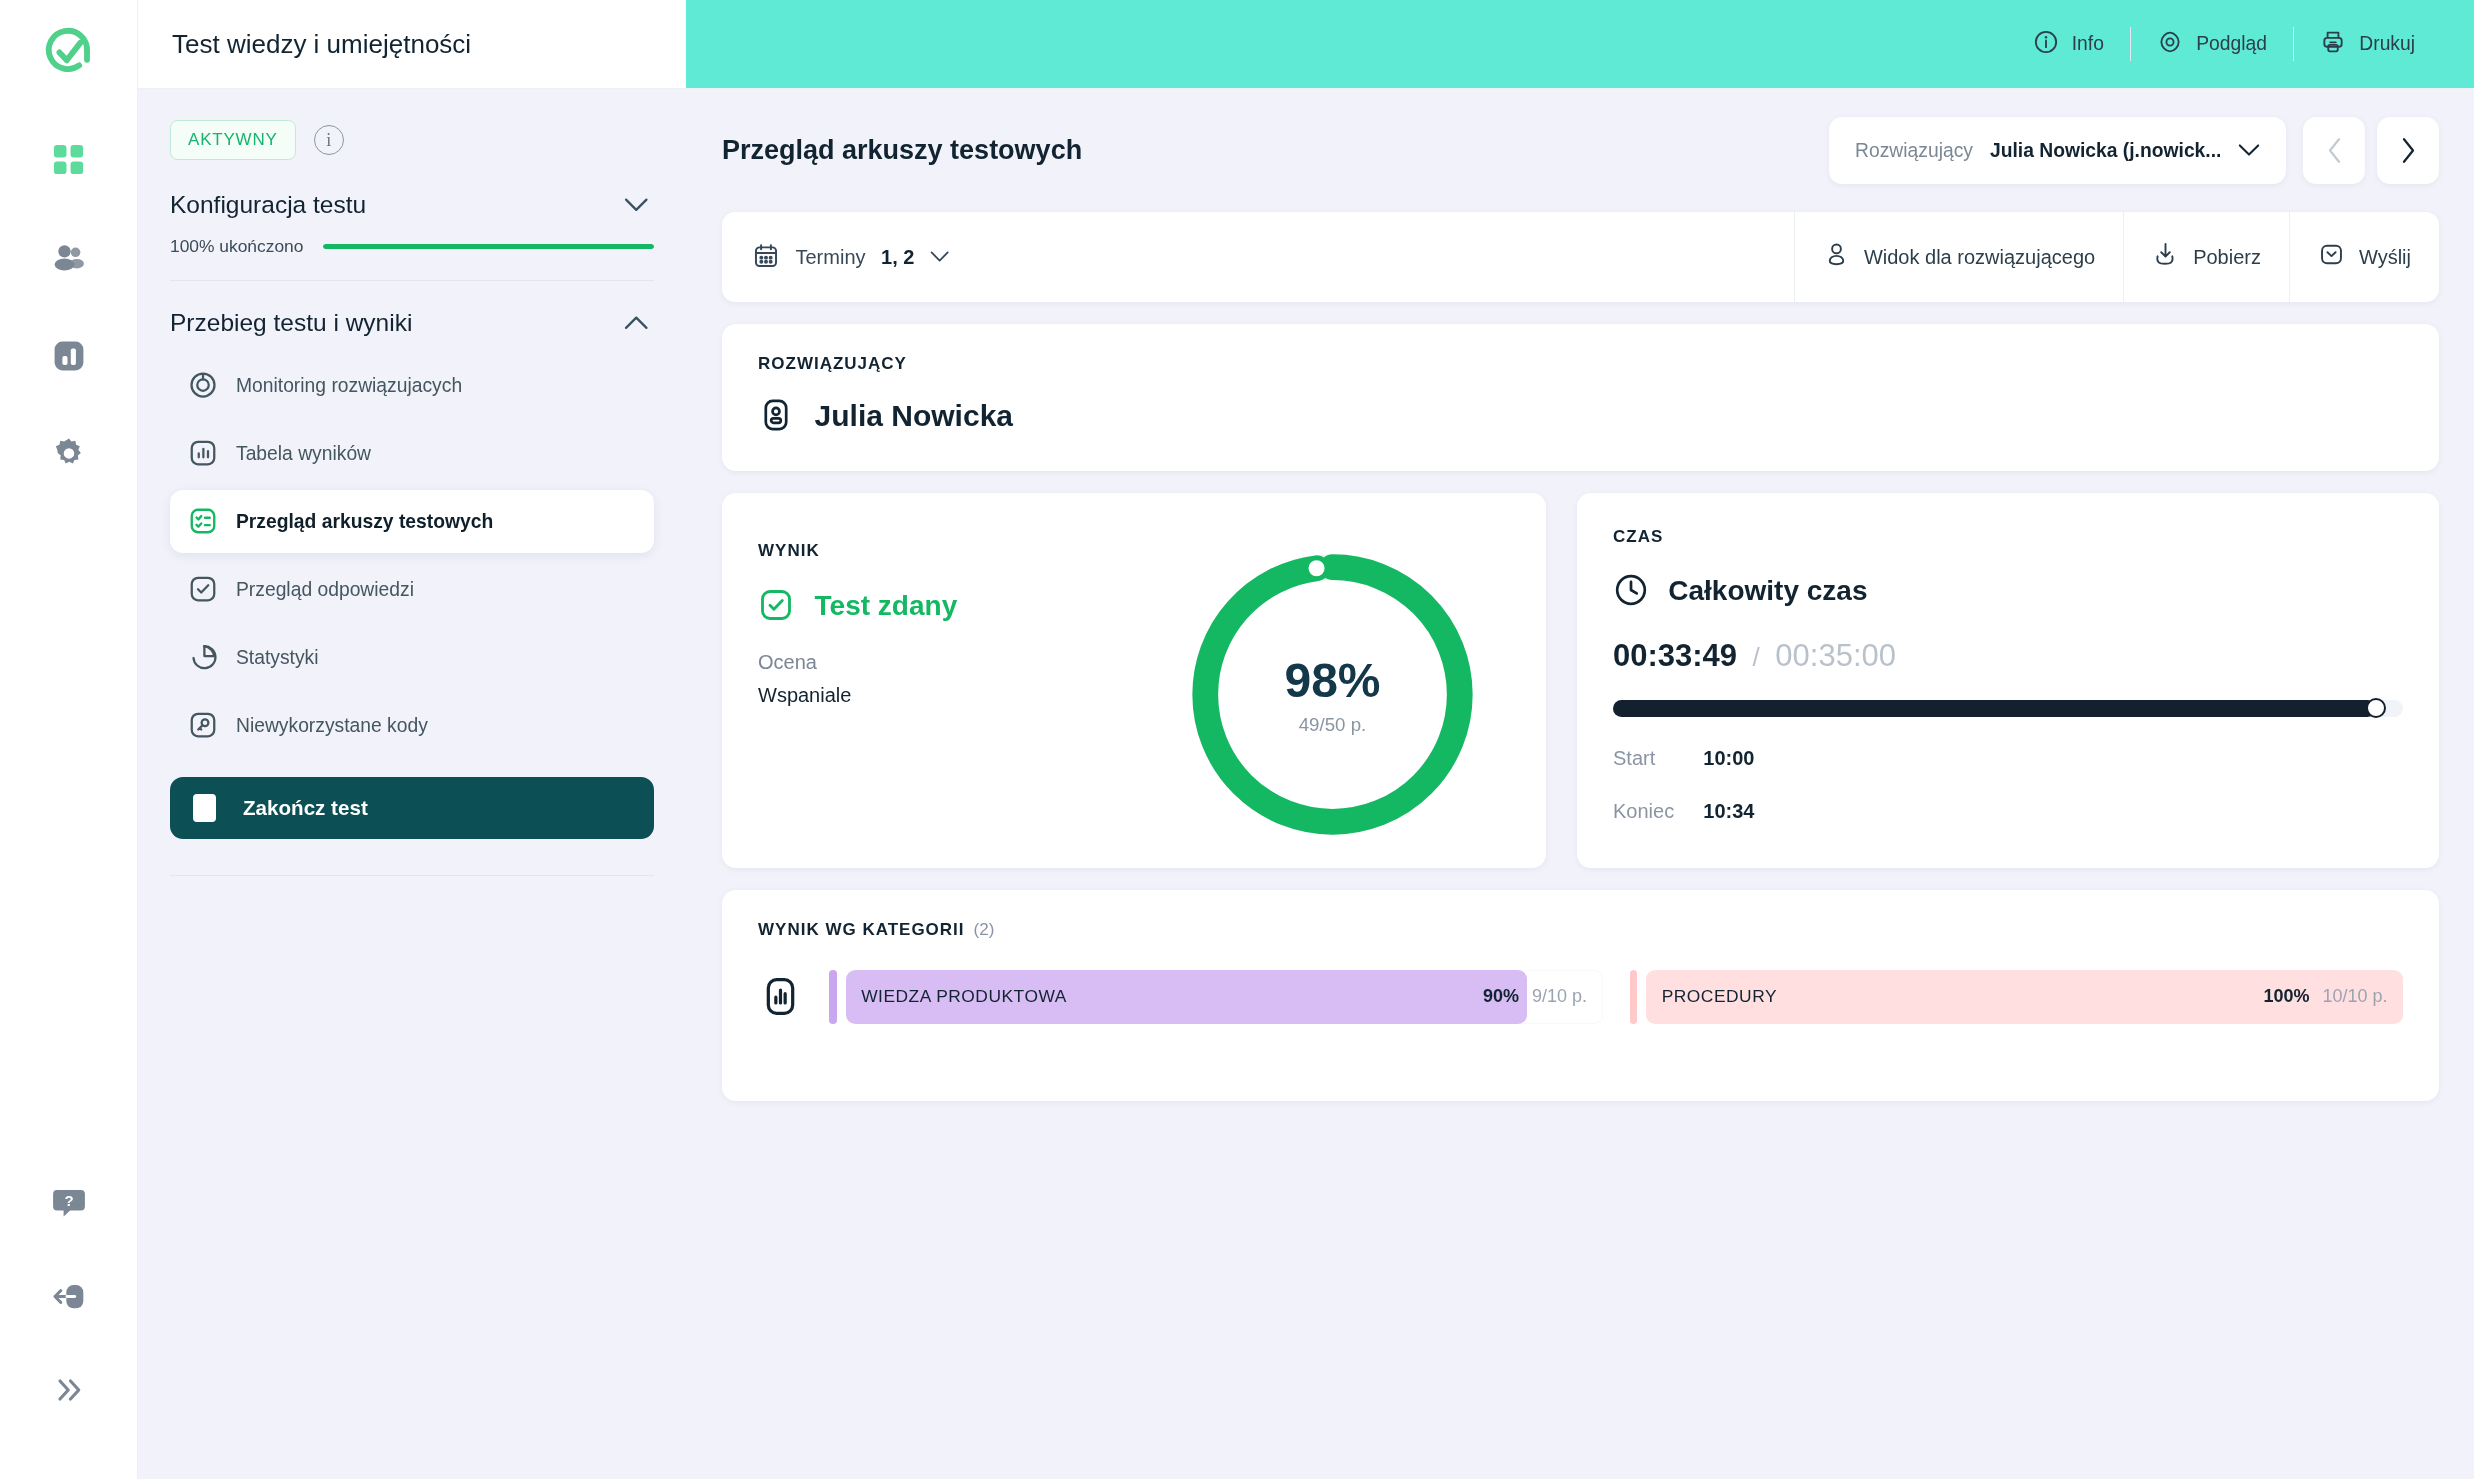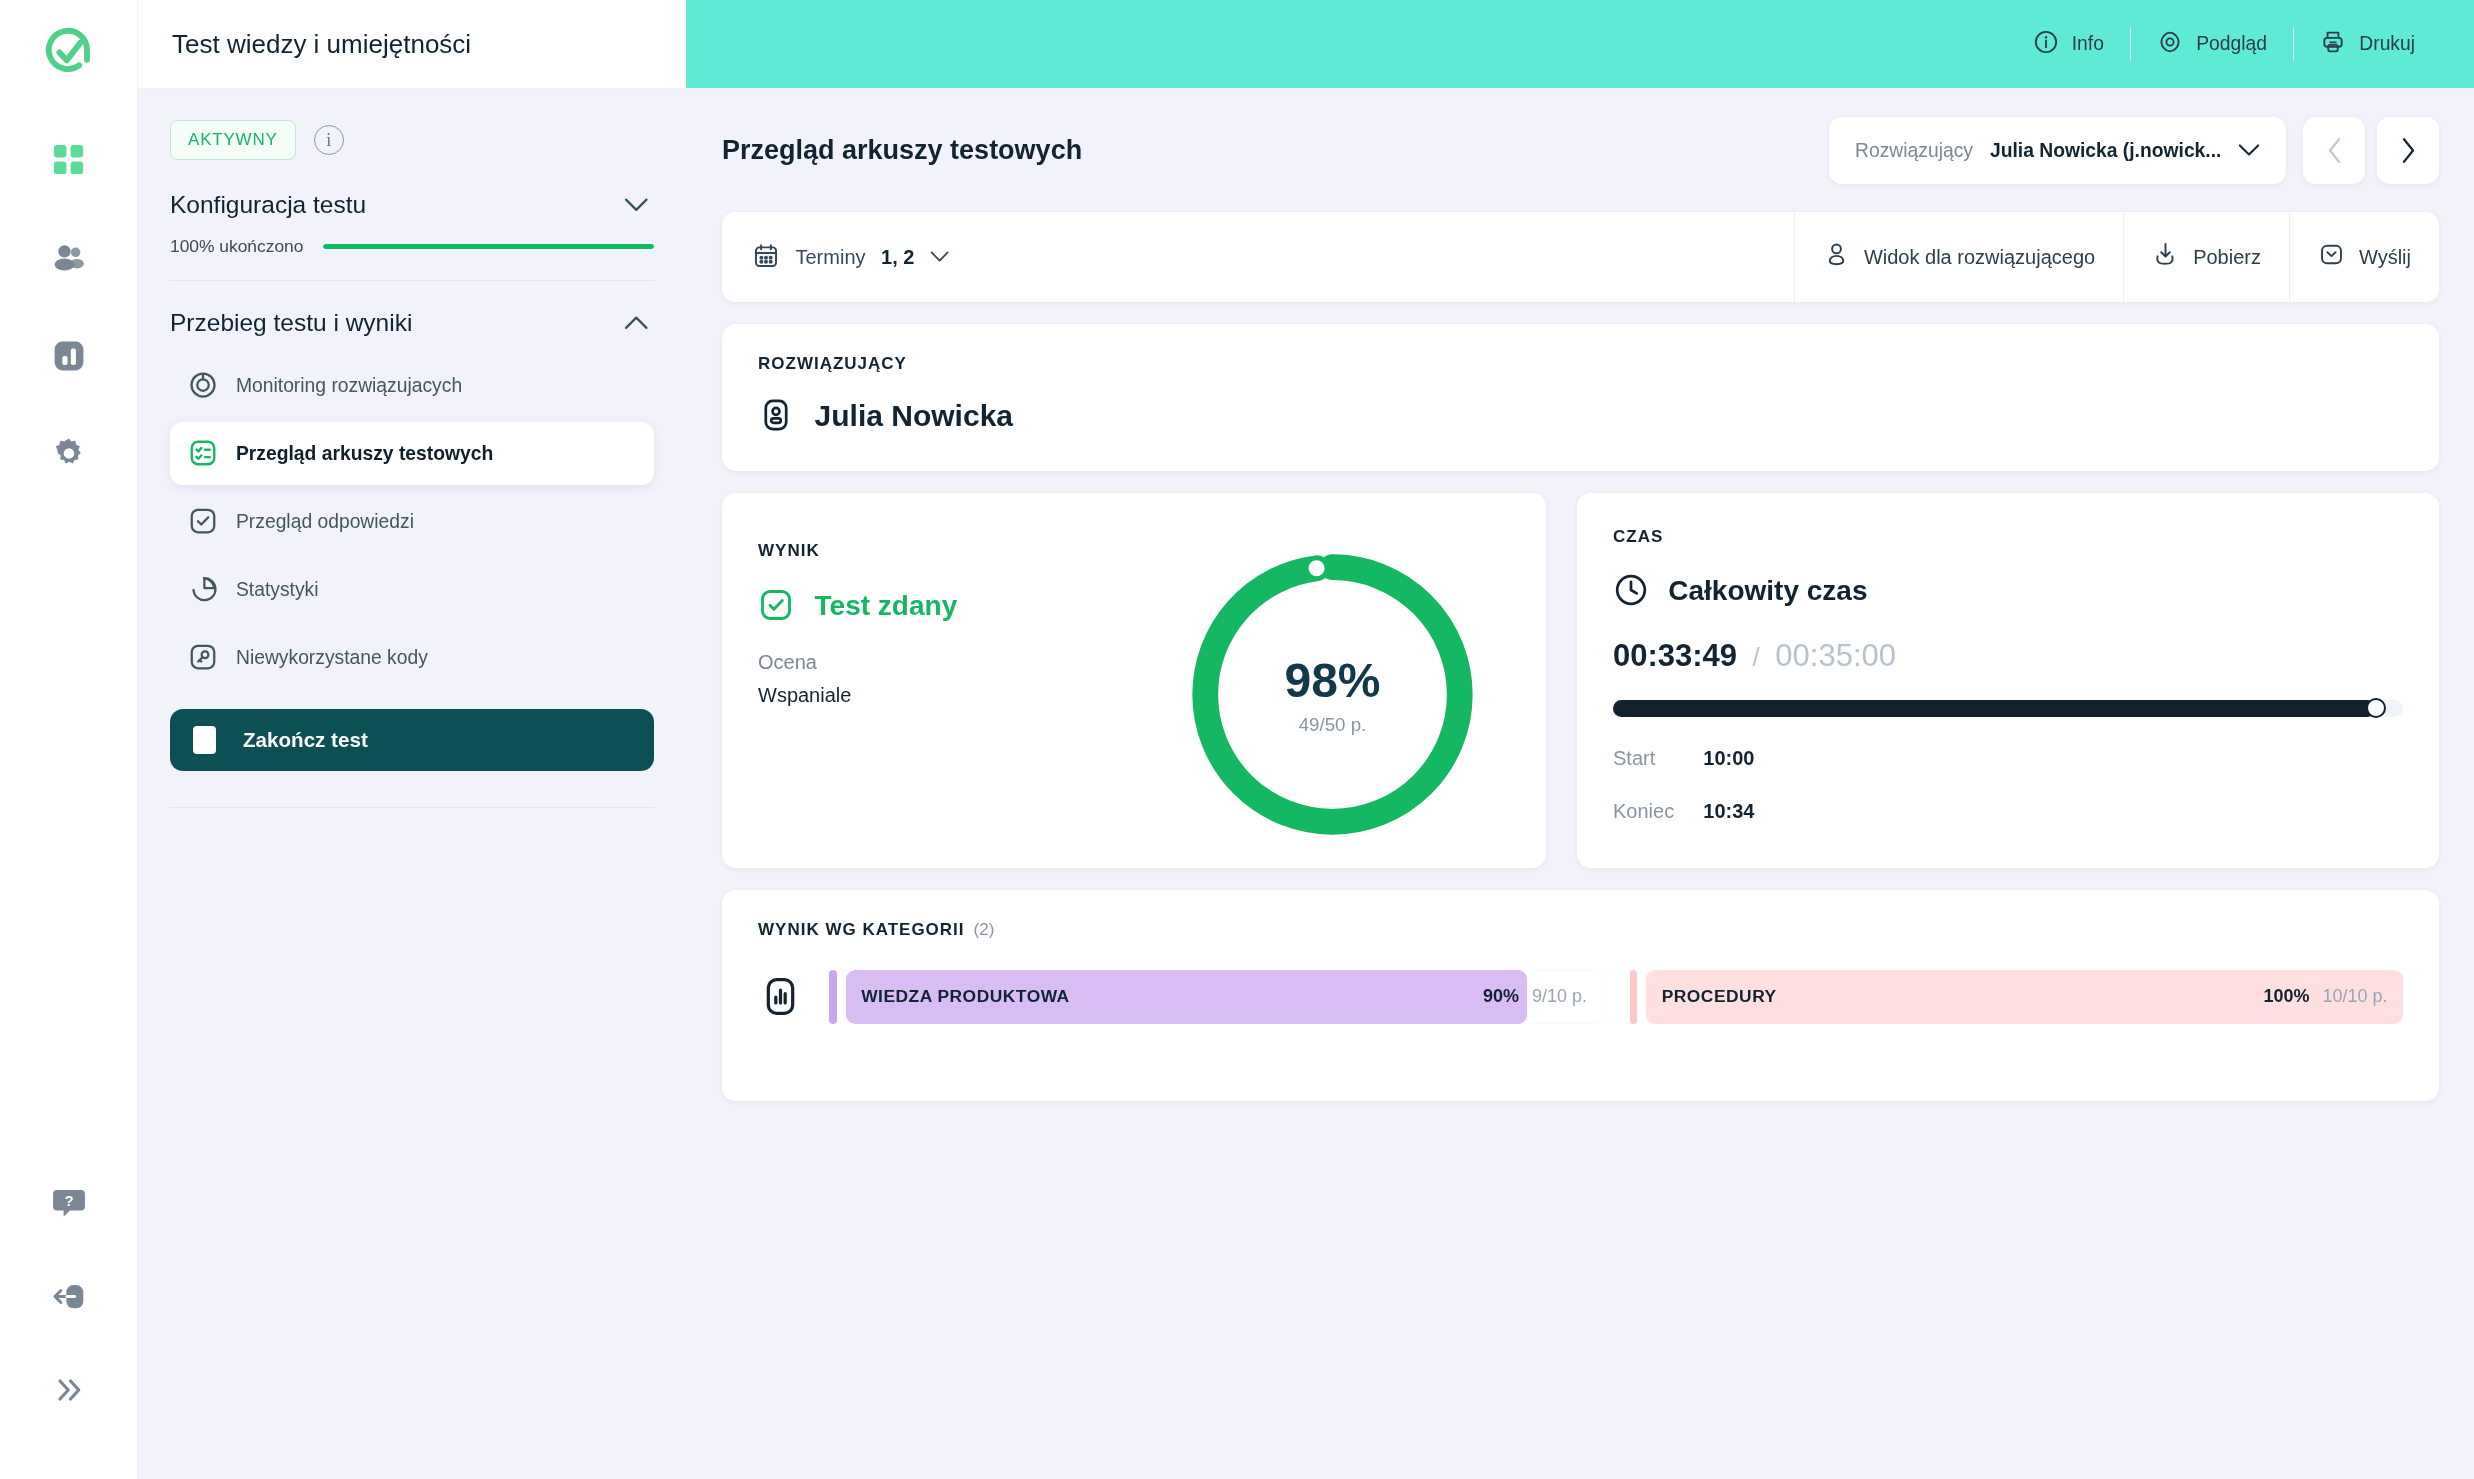--- a/index.html
+++ b/index.html
@@ -170,21 +170,21 @@
   .cat-row { display:flex; align-items:center; gap:26px; margin-top: 30px; }
   .cat-icon-box { width:45px;height:45px; display:flex;align-items:center;justify-content:center; }
   .cat-bars { flex:1; display:flex; gap: 27px; }
   .catbar { flex:1; display:flex; align-items:stretch; }
   .catbar .accent { width: 7.7px; border-radius:5.2px; margin-right: 9px; }
   .catbar .shell { flex:1; background:#fff; border-radius:9px; position:relative;
     height: 54px; box-shadow: inset 0 0 0 0.6px #f2f3f7; overflow:hidden; }
   .catbar .fill { position:absolute; left:0; top:0; bottom:0; border-radius:9px; }
   .catbar .rowtext { position:absolute; inset:0; display:flex; align-items:center;
     padding: 0 15.5px; }
-  .catname { font-size:17.4px; font-weight:700; color:#122431; letter-spacing:0.5px; }
+  .catname { font-size:17.4px; font-weight:400; color:#122431; letter-spacing:0.5px; }
   .catsp { flex:1; }
   .catpct { font-size:18px; font-weight:700; color:#122431; margin-right: 13px; }
   .catpts { font-size:18px; color:#9aa4b1; }
 </style>
 </head>
 <body>
 
 <div class="app">
 
   <div class="rail">
@@ -295,20 +295,29 @@
             <span>
               <svg width="30" height="30" viewBox="0 0 24 24" fill="none" stroke="#44565f" stroke-width="1.8" stroke-linecap="round">
                 <circle cx="12" cy="12" r="9.2"></circle>
                   <circle cx="12" cy="12" r="4.6"></circle>
                   <path d="M12 3.2v4.3"></path>
               </svg>
             </span>
             <span class="nlabel">Monitoring rozwiązujacych</span>
           </div>
 
+          <div class="navitem">
+            <span>
+              <svg width="30" height="30" viewBox="0 0 24 24" fill="none" stroke="#44565f" stroke-width="1.8" stroke-linecap="round" stroke-linejoin="round">
+                <rect x="3" y="3" width="18" height="18" rx="5"></rect>
+                  <path d="M8.6 15.4v-3.1M12.3 15.4V8.6M16 15.4v-5"></path>
+              </svg>
+            </span>
+            <span class="nlabel">Tabela wyników</span>
+          </div>
 
           <div class="navitem active">
             <span>
               <svg width="30" height="30" viewBox="0 0 24 24" fill="none" stroke="#15b862" stroke-width="1.9" stroke-linecap="round" stroke-linejoin="round">
                 <rect x="3" y="3" width="18" height="18" rx="5"></rect>
                 <path d="M6.8 9.2l1.5 1.5 2.3-2.6M13.6 9.4H17.4M6.8 15.1l1.5 1.5 2.3-2.6M13.6 15.3H17.4"></path>
               </svg>
             </span>
             <span class="nlabel">Przegląd arkuszy testowych</span>
           </div>

